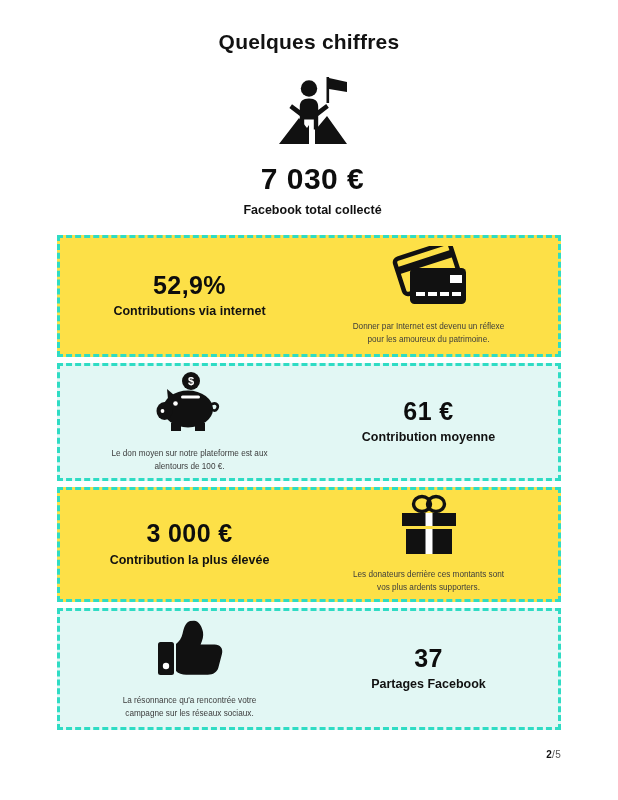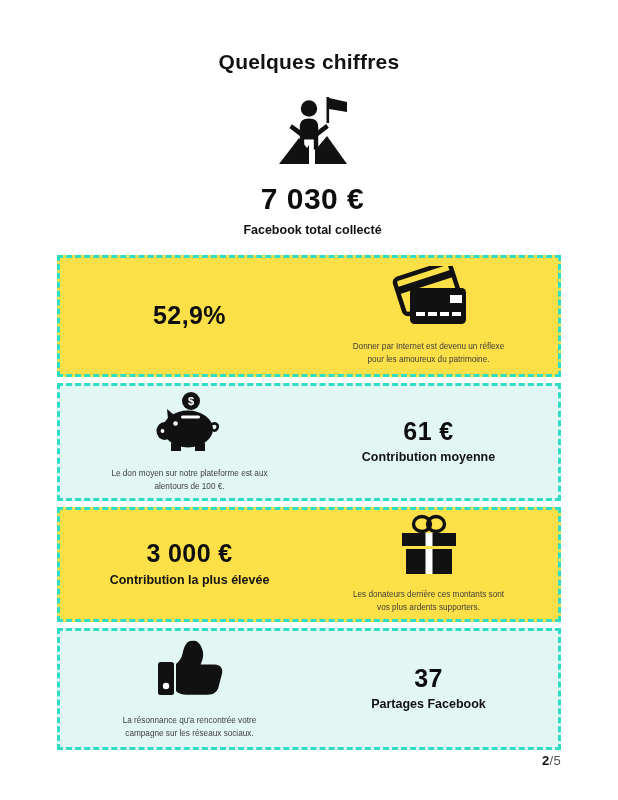--- a/index.html
+++ b/index.html
@@ -18,21 +18,21 @@
   .page {
     position: relative;
     width: 618px;
     height: 800px;
     background: #ffffff;
     box-sizing: border-box;
   }
 
   
   .header {
-    padding-top: 50px;
+    padding-top: 30px;
     text-align: center;
   }
   .page-title {
     font-size: 21px;
     font-weight: 700;
     letter-spacing: 0.2px;
     color: #121212;
     margin: 0;
   }
 
@@ -128,22 +128,22 @@
     text-align: center;
     line-height: 1.55;
     margin-top: 9px;
     max-width: 160px;
   }
 
   
   .footer {
     position: absolute;
     right: 57px;
-    bottom: 32px;
-    font-size: 13px;
+    bottom: 40px;
+    font-size: 10px;
     color: #2a2a2a;
     letter-spacing: 0.3px;
   }
   .footer .cur {
     font-weight: 700;
     color: #111111;
   }
   .footer .sep,
   .footer .tot {
     font-weight: 400;
@@ -176,20 +176,21 @@
     </span>
     <div class="hero-value">7 030 €</div>
     <div class="hero-label">Facebook total collecté</div>
   </div>
 
   <div class="panels">
 
     <div class="panel plain-bg h1">
       <div class="side">
         <div class="stat-value">52,9%</div>
+        <div class="stat-label">Contributions via internet</div>
       </div>
       <div class="side media">
         <span class="media-icon">
           <svg width="82" height="62" viewBox="0 0 82 62" xmlns="http://www.w3.org/2000/svg">
 
             <g transform="rotate(-18 40 28)">
               <rect x="12" y="4" width="58" height="37" rx="4" ry="4" fill="none" stroke="#111111" stroke-width="4.5"></rect>
               <rect x="12" y="12" width="58" height="7.5" fill="#111111"></rect>
             </g>
 

